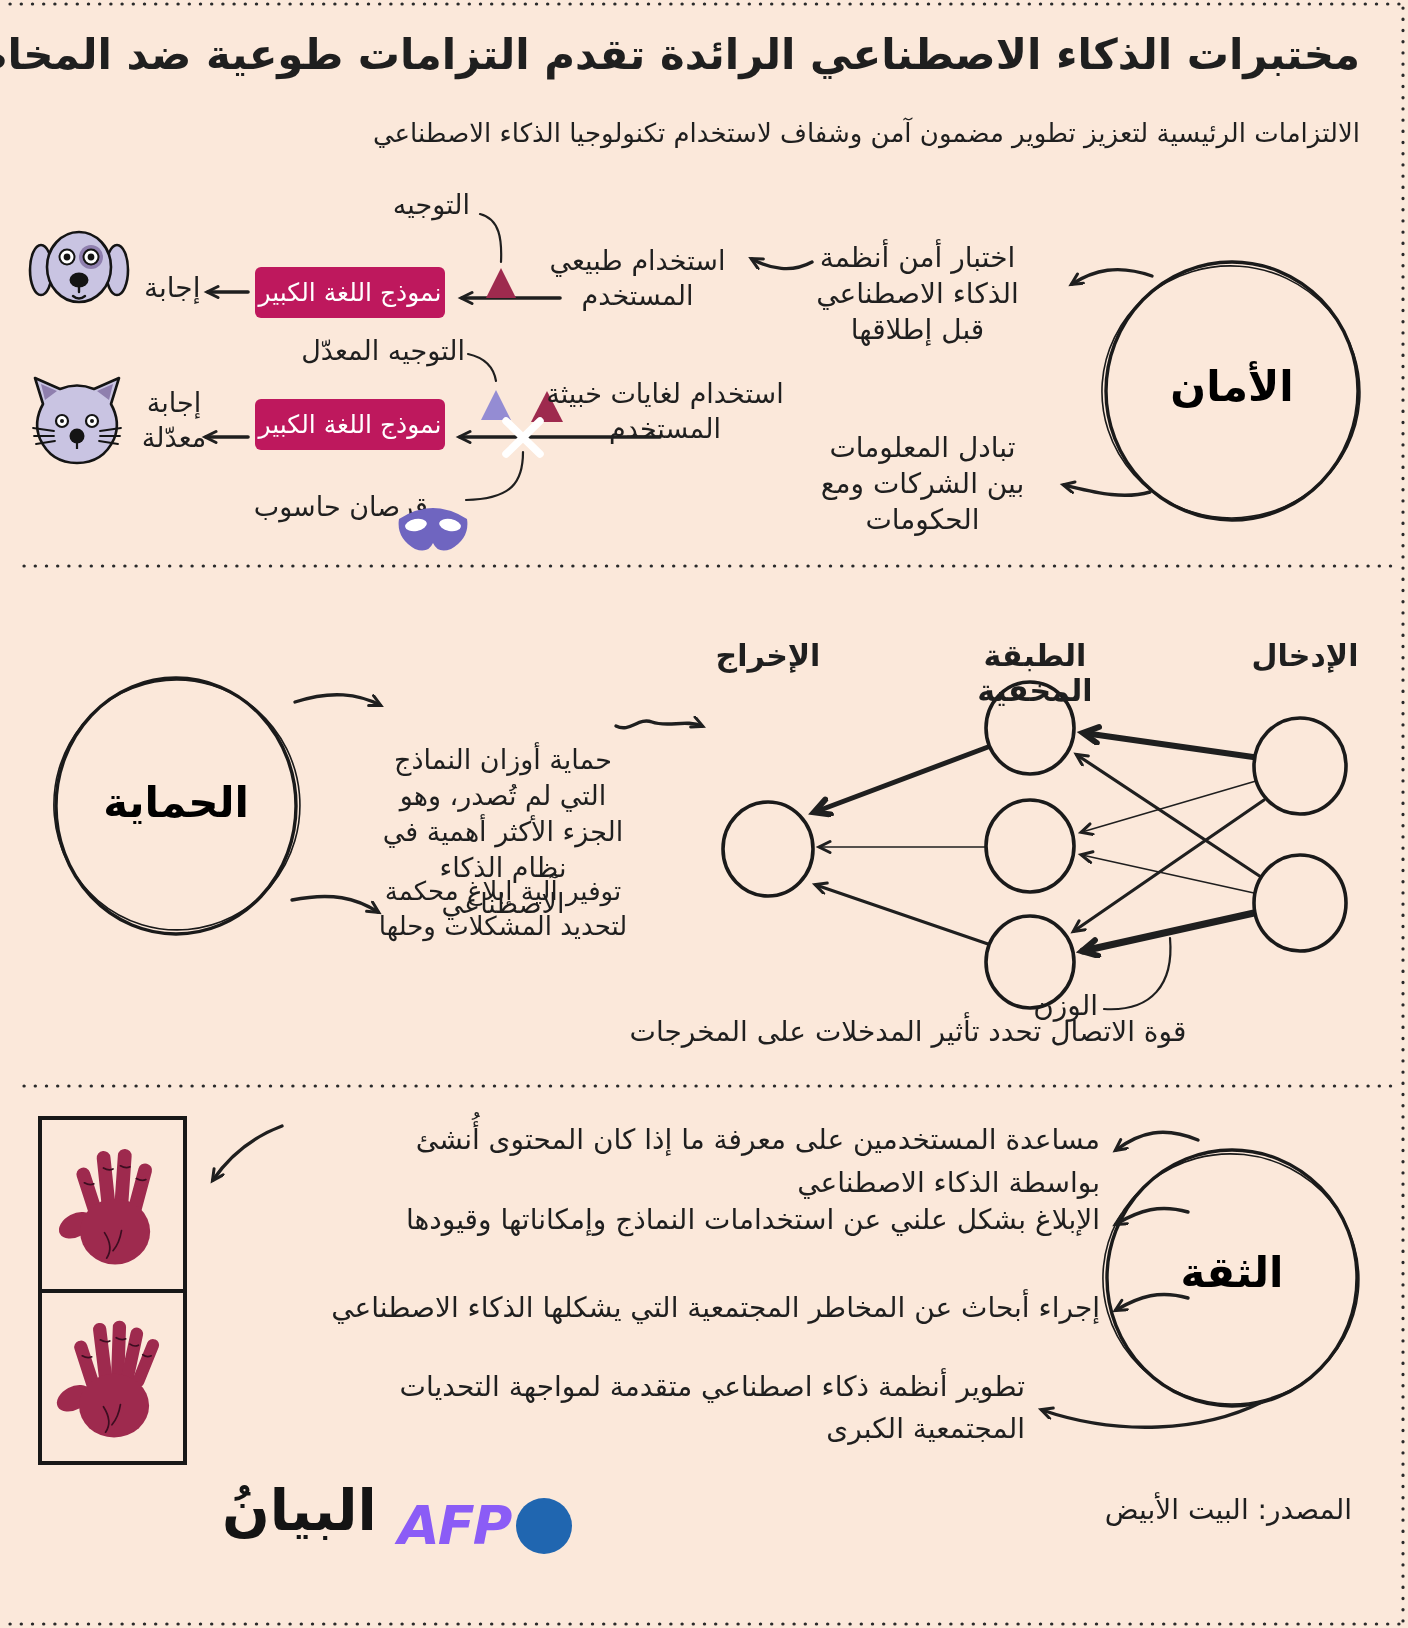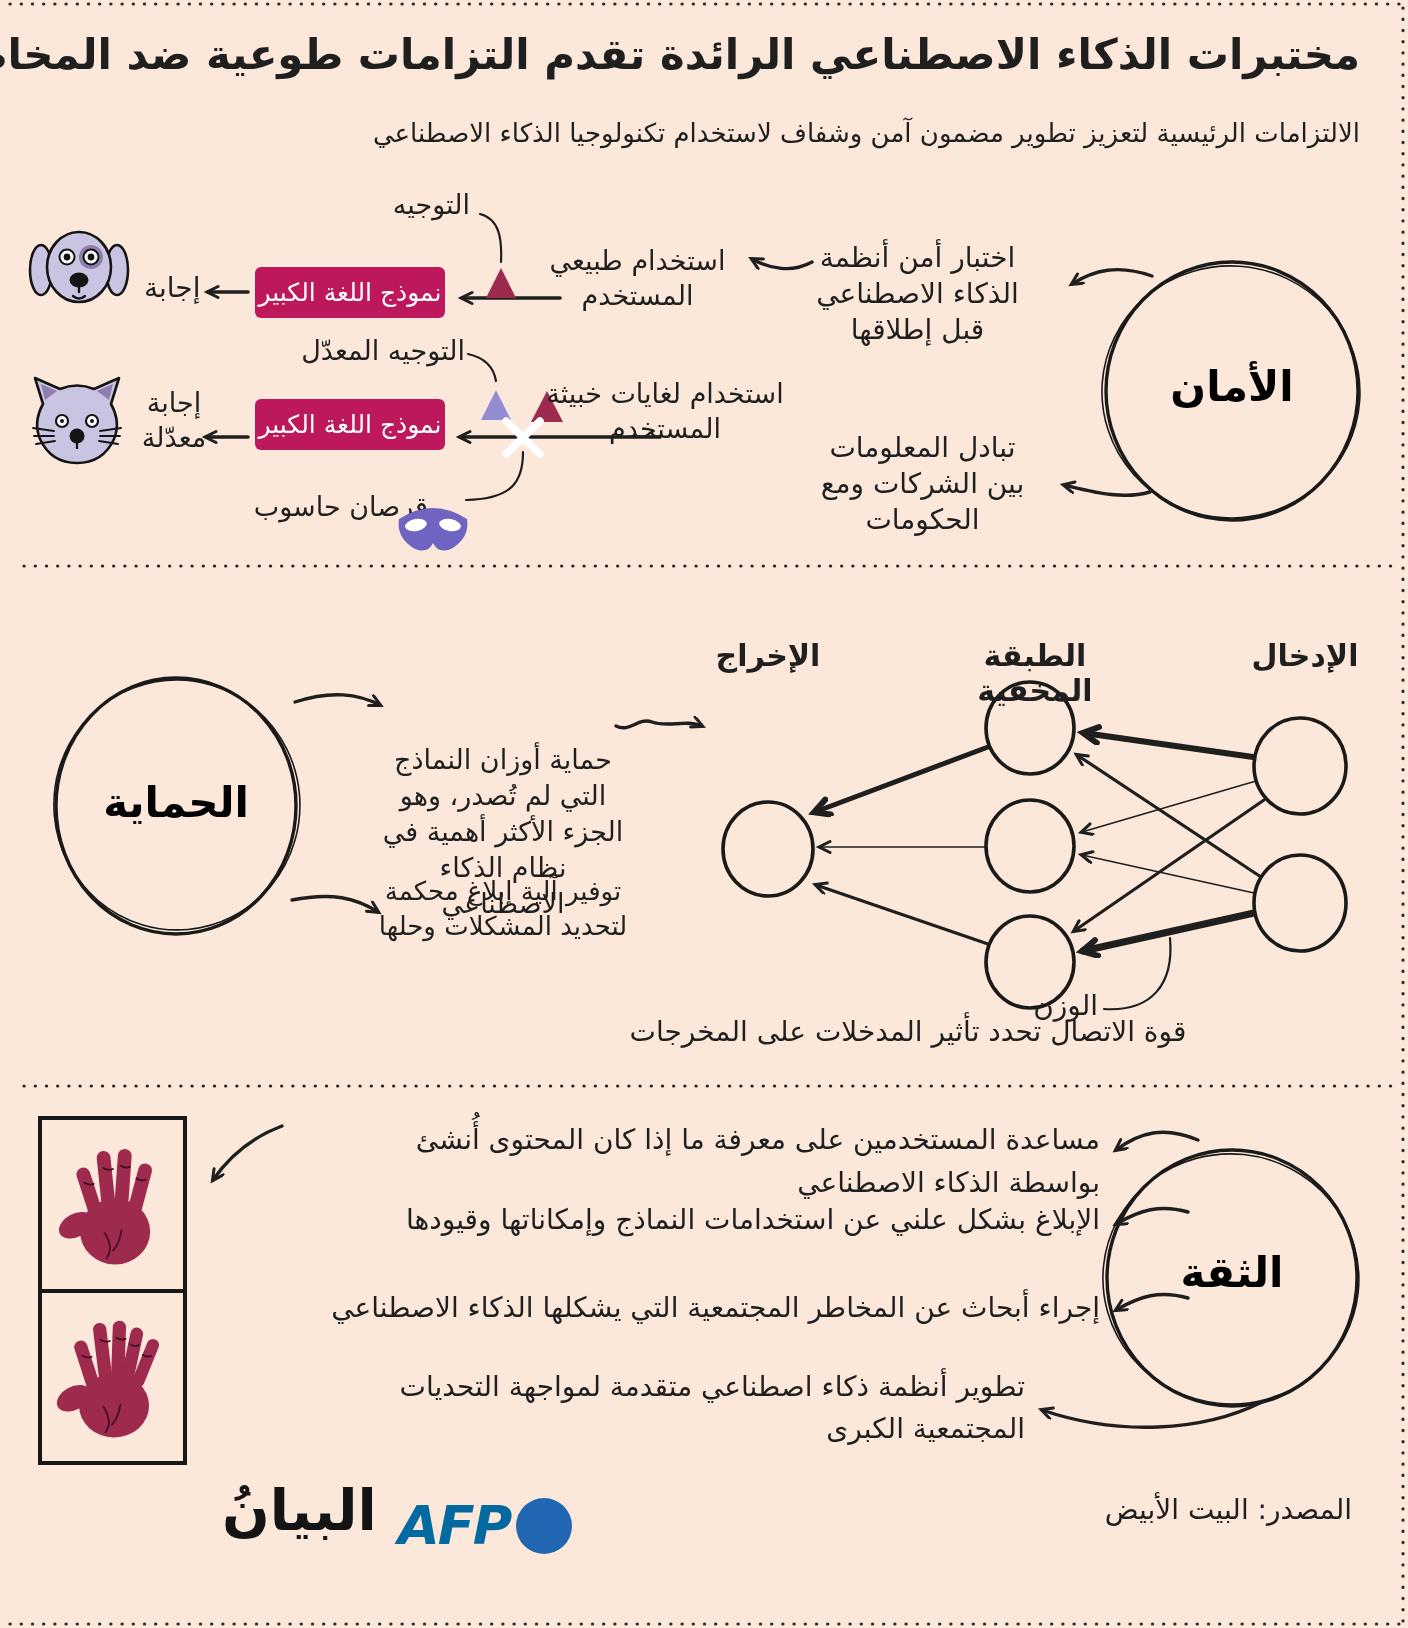--- a/index.html
+++ b/index.html
@@ -24,21 +24,21 @@
     text-align:center;font-size:25px;border-radius:6px;
   }
   .hand-frame{
     border:4px solid #181818;
     width:141px;height:341px;
     display:flex;flex-direction:column;
   }
   .hand-cell{flex:1;display:flex;align-items:center;justify-content:center;}
   .hand-cell + .hand-cell{border-top:4px solid #181818;}
   .afp{display:flex;align-items:center;gap:6px;}
-  .afp-text{color:#0369a1;font-size:54px;font-weight:bold;font-style:italic;letter-spacing:-2px;}
+  .afp-text{color:#8b5cf6;font-size:54px;font-weight:bold;font-style:italic;letter-spacing:-2px;}
   .afp-dot{width:56px;height:56px;border-radius:50%;background:#2066b0;}
   .bayan{font-size:56px;font-weight:bold;color:#141414;}
   svg{display:block;}
   #overlay{position:absolute;left:0;top:0;z-index:1;}
   .layer{position:absolute;z-index:2;}
 </style>
 </head>
 <body>
 
 <svg id="overlay" width="1408" height="1628" viewBox="0 0 1408 1628">

